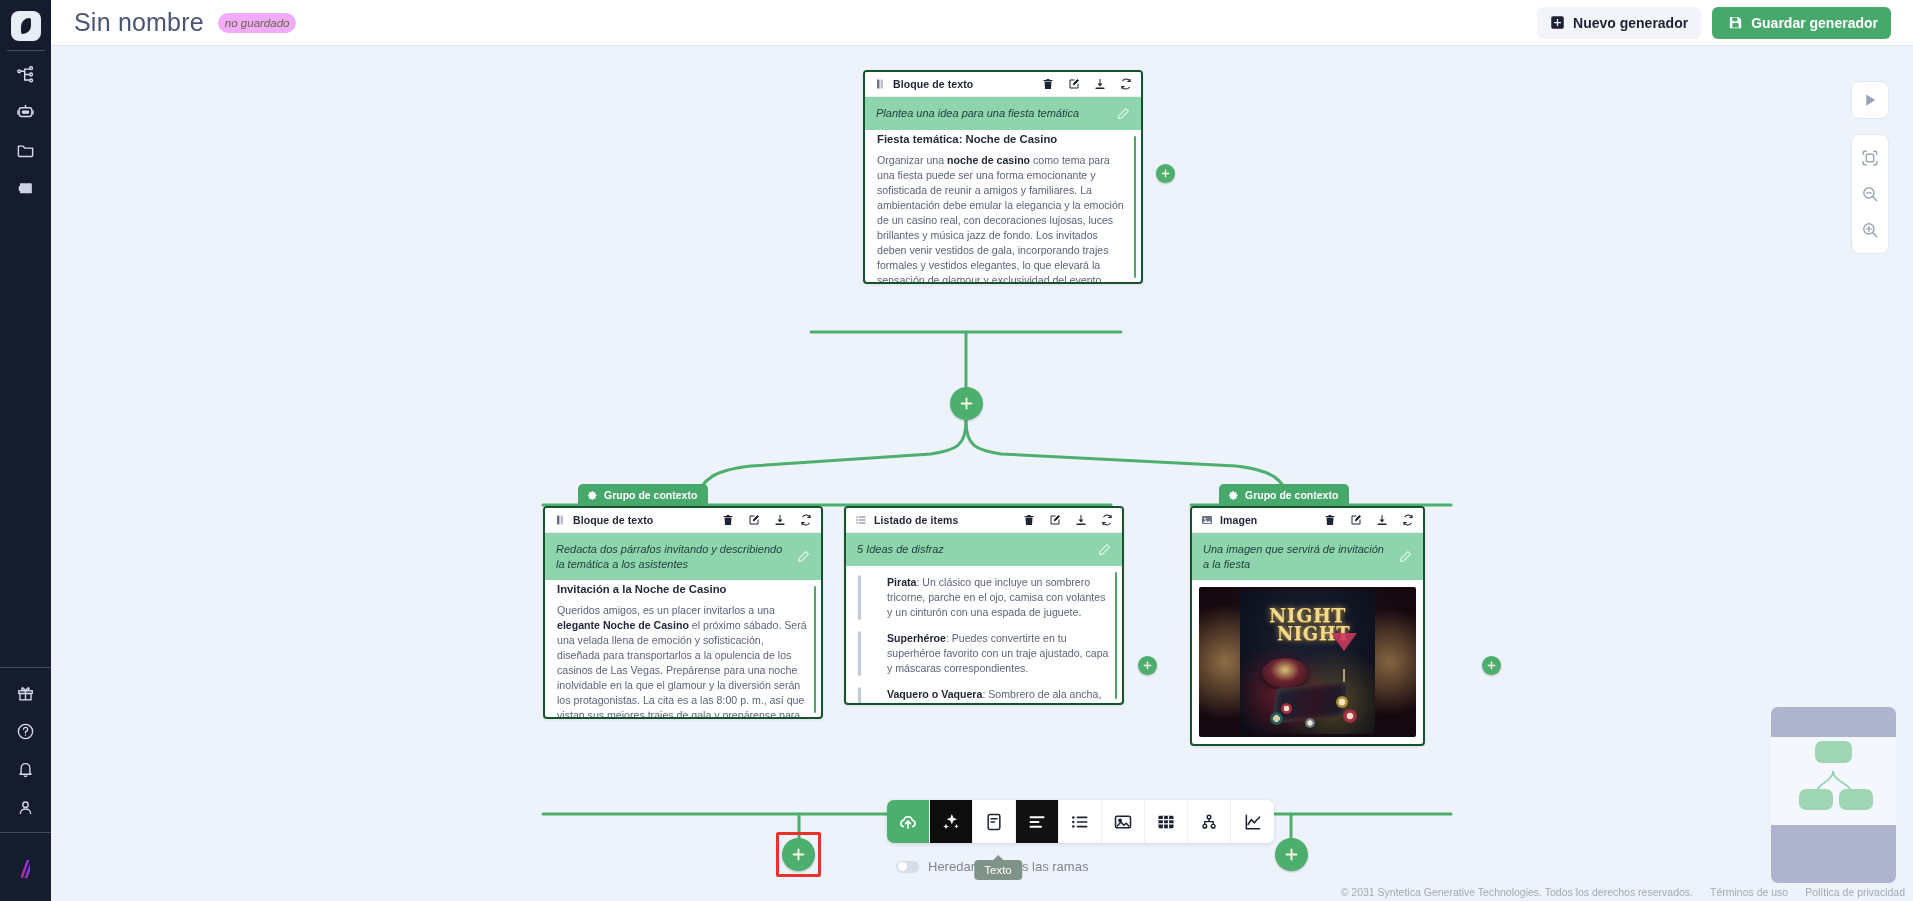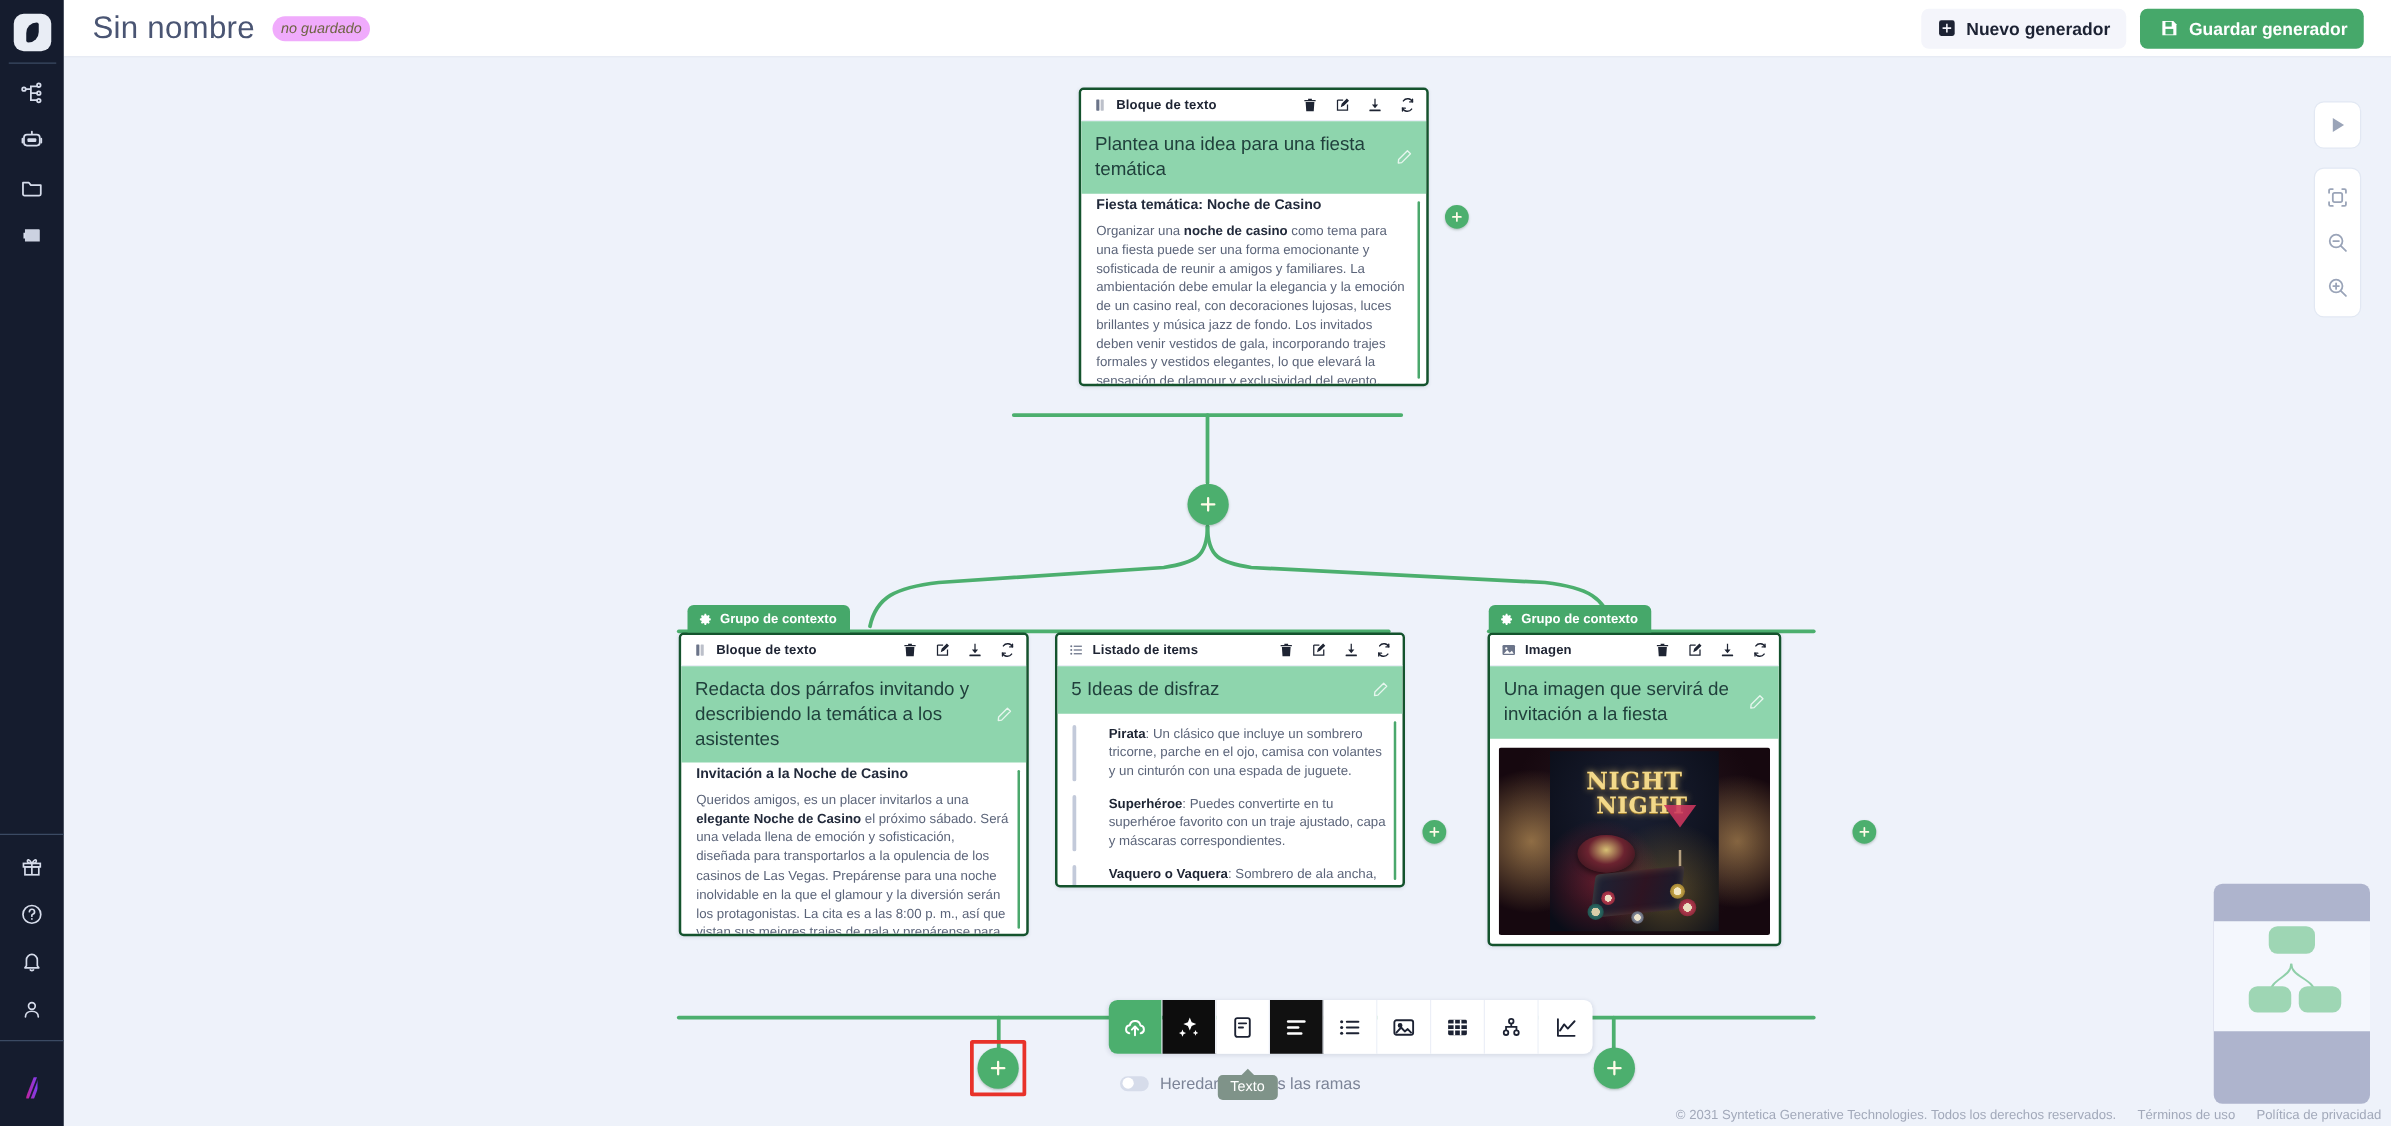--- a/index.html
+++ b/index.html
@@ -91,21 +91,21 @@
   .node-title { font-size: 10.5px; font-weight: bold; color: #1e2433; letter-spacing: .1px; }
   .node-actions { margin-left: auto; display: flex; align-items: center; gap: 14px; }
   .node-actions .act { width: 12px; height: 12px; color: #1e2433; cursor: pointer; }
   .node-actions .act svg { width: 12px; height: 12px; display: block; }
 
   .node-prompt {
     background: #8ed5ad; padding: 9px 11px; display: flex; align-items: center; gap: 8px;
     min-height: 33px;
   }
   .node-prompt .ptext {
-    font-size: 15px; color: #20403c; line-height: 1.32; flex: 1;
+    font-size: 11px; font-style: italic; color: #20403c; line-height: 1.32; flex: 1;
   }
   .node-prompt .pen { width: 13px; height: 13px; color: #e7f6ee; flex: none; cursor: pointer; }
   .node-prompt .pen svg { width: 13px; height: 13px; display: block; }
 
   .node-body { position: relative; padding: 3px 12px 0 12px; overflow: hidden; }
   .node-body::after {
     content: ""; position: absolute; right: 5px; top: 6px; bottom: 4px; width: 2px;
     background: #4aa86c; border-radius: 2px;
   }
   .body-h { font-size: 11.3px; font-weight: bold; color: #222a3b; margin-bottom: 8px; }
@@ -160,21 +160,21 @@
     transform: skewX(-13deg) rotate(-6deg); border-radius: 3px;
     box-shadow: 0 0 7px rgba(255,190,110,.25) inset;
   }
   .chip { position: absolute; border-radius: 50%; }
 
   
   .ctx-label {
     position: absolute; z-index: 12;
     background: #46a86a; color: #ffffff; font-size: 10.5px; font-weight: bold;
     padding: 5px 11px 5px 9px; border-radius: 5px 5px 0 0;
-    display: flex; align-items: center; gap: 6px; white-space: nowrap;
+    display: flex; align-items: center; gap: 6px; white-space: nowrap; margin-left: 28px;
   }
   .ctx-label svg { width: 11px; height: 11px; display: block; }
 
   
   .plus {
     position: absolute; border-radius: 50%; background: #4caf6e;
     display: flex; align-items: center; justify-content: center;
     color: #fffbe8; cursor: pointer; z-index: 15;
     box-shadow: 0 1px 2px rgba(20,60,35,.28);
   }

